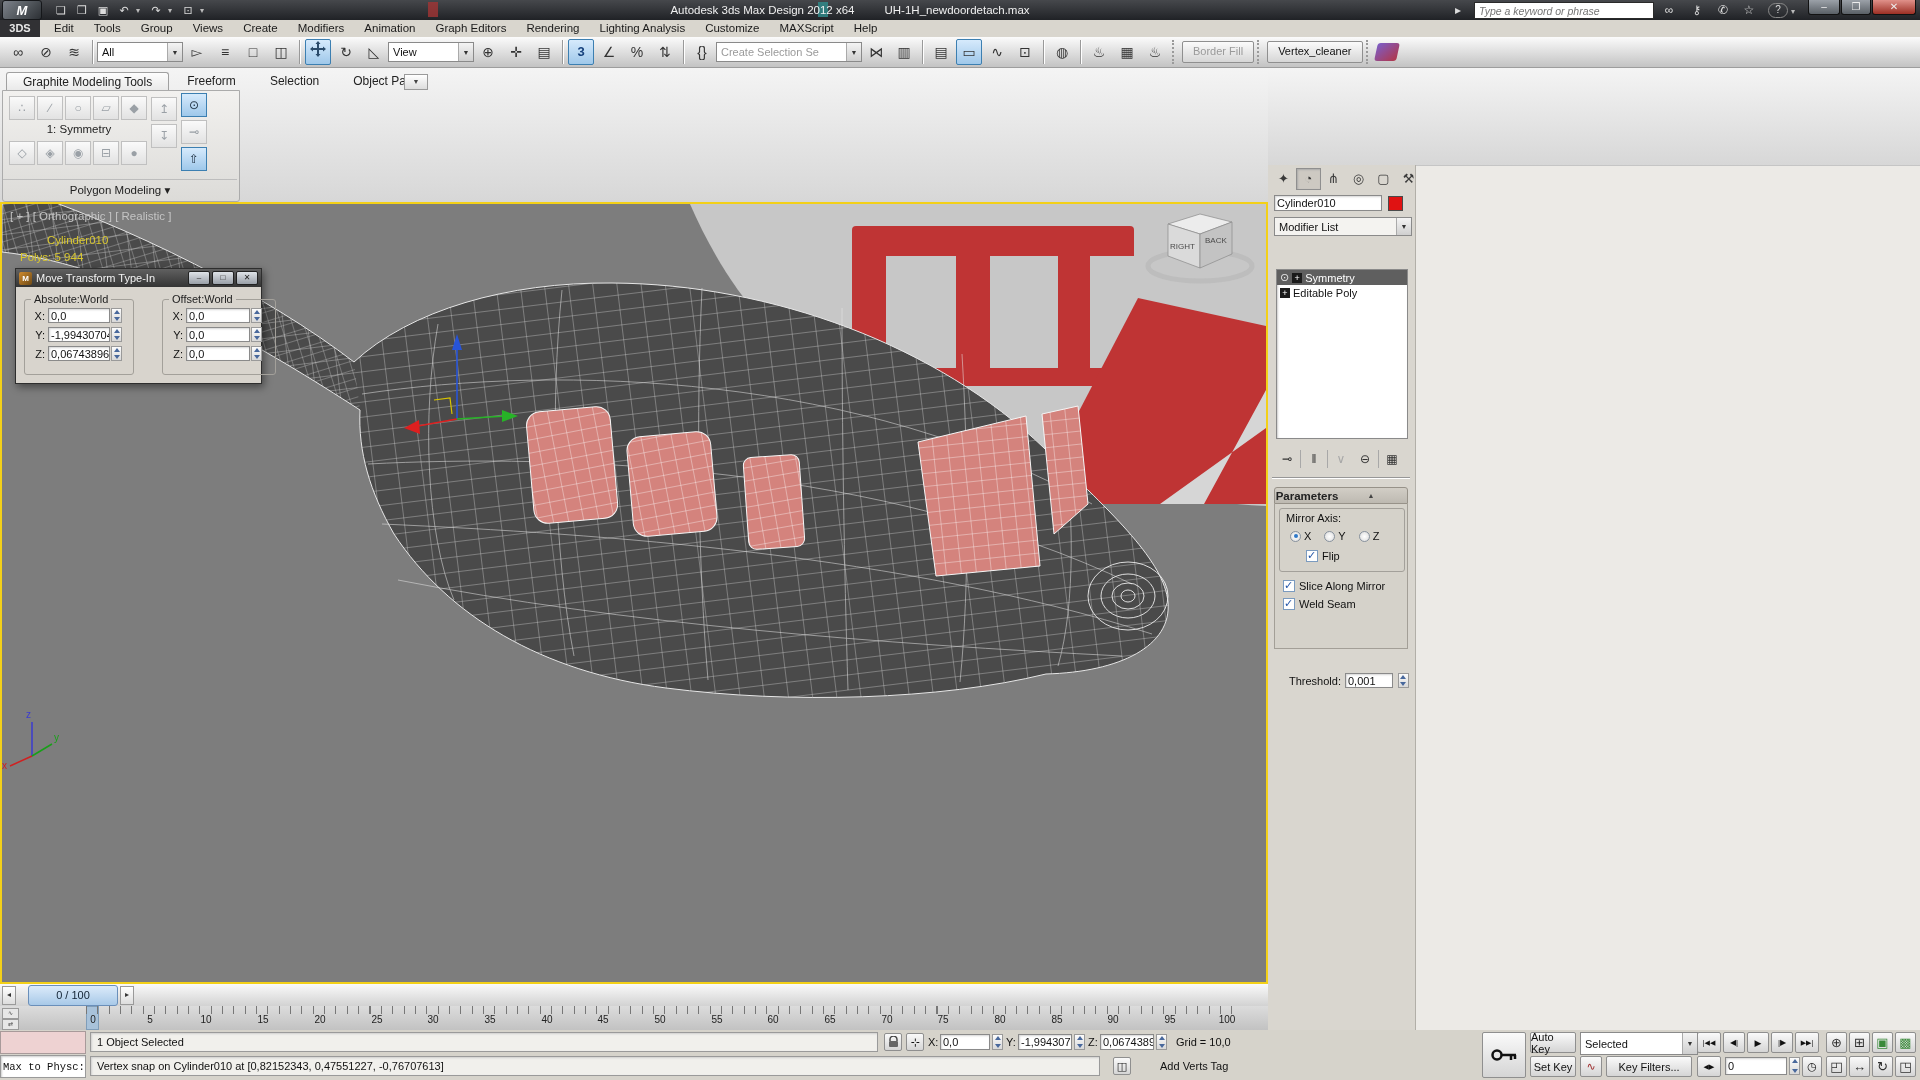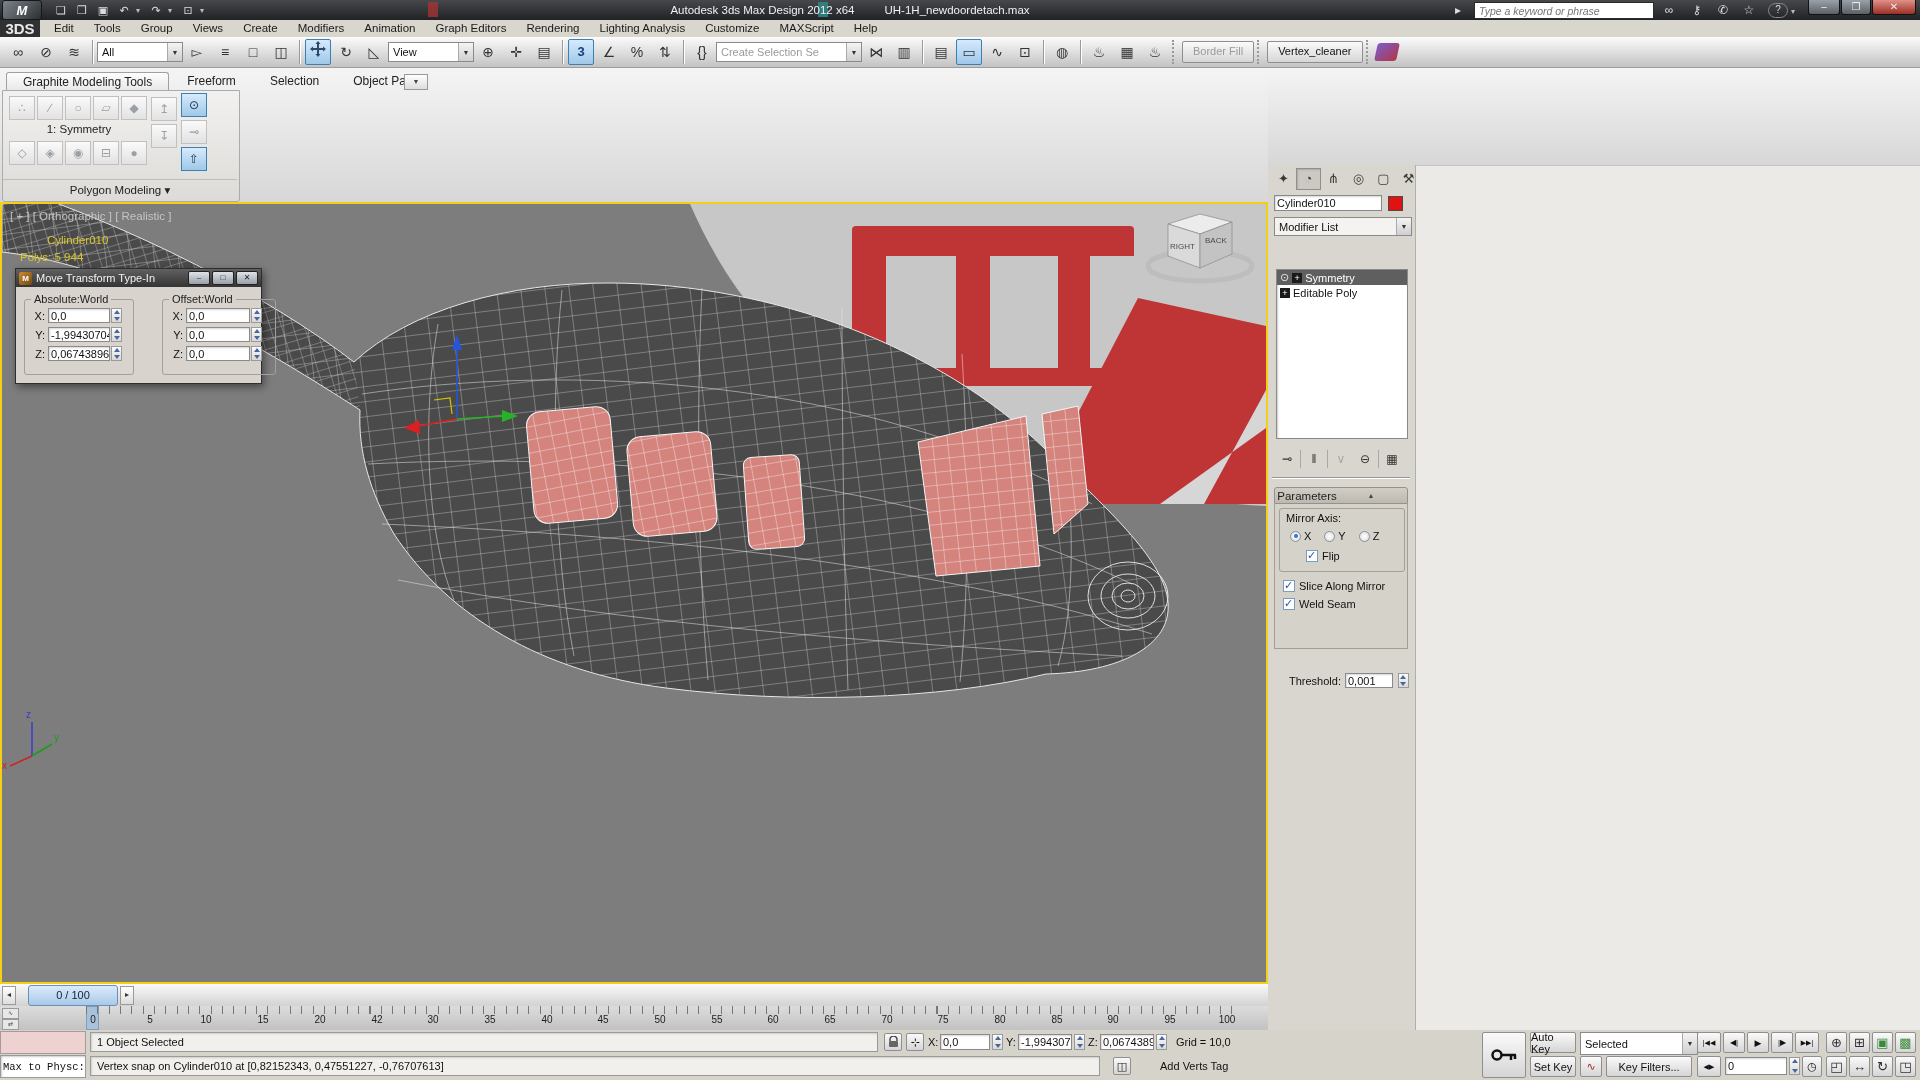--- a/index.html
+++ b/index.html
@@ -18,21 +18,21 @@
   .title-center{left:560px;top:0;width:580px;height:20px;display:flex;align-items:center;justify-content:center;gap:30px;white-space:nowrap;}
   .title-center span{font-size:11.5px;color:#f0f0f0;}
   .searchbox{left:1474px;top:2px;width:178px;height:15px;background:#fff;border:1px solid #2a2a2a;display:flex;align-items:center;}
   .searchbox input{border:0;outline:0;width:100%;font-size:10.5px;font-style:italic;color:#777;padding:0 4px;background:transparent;
                    font-family:"Liberation Sans",sans-serif;}
   .ticon{top:2px;width:22px;height:16px;color:#ddd;text-align:center;line-height:16px;font-size:12px;}
   .winbtn{top:0;height:15px;border:1px solid #111;border-top:0;box-sizing:border-box;color:#eee;text-align:center;line-height:13px;font-size:10px;
           background:linear-gradient(#9ba1a8,#5a6066);border-radius:0 0 3px 3px;}
   
   #menubar{left:0;top:20px;width:1920px;height:17px;background:#d9d6ce;border-bottom:1px solid #b9b6ae;}
-  .badge{left:0;top:0;width:40px;height:17px;background:#313134;color:#e8e8e8;font-size:15px;font-weight:bold;text-align:center;line-height:17px;}
+  .badge{left:0;top:0;width:40px;height:17px;background:#313134;color:#e8e8e8;font-size:11px;font-weight:bold;text-align:center;line-height:17px;}
   .menus{left:44px;top:0;height:17px;display:flex;}
   .menu-item{padding:0 10px;line-height:17px;font-size:11.5px;color:#1a1a1a;}
   
   #toolbar{left:0;top:37px;width:1920px;height:31px;background:linear-gradient(#fbfbfb,#c3c3c3);border-bottom:1px solid #9d9d9d;
            display:flex;align-items:center;padding-left:4px;box-sizing:border-box;}
   .tbi{width:24px;height:24px;margin:0 1px;text-align:center;line-height:24px;font-size:14px;color:#333;border:1px solid transparent;border-radius:2px;}
   .tbi.active{background:linear-gradient(#d6eafc,#9fc8ea);border:1px solid #3c7fb1;}
   .tsep{width:1px;height:24px;background:#999;margin:0 4px;box-shadow:1px 0 0 #fff;}
   .combo{height:18px;background:#fff;border:1px solid #8a8a8a;display:flex;align-items:center;font-size:11px;padding-left:4px;position:relative;}
   .combo .car{margin-left:auto;width:14px;height:100%;background:linear-gradient(#f4f4f4,#cfcfcf);border-left:1px solid #aaa;
@@ -81,21 +81,21 @@
   .stack{left:8px;top:104px;width:130px;height:168px;background:#fff;border:1px solid #8a8a8a;box-shadow:inset 1px 1px 2px #ccc;overflow:hidden;}
   .srow{height:15px;display:flex;align-items:center;gap:3px;padding-left:3px;font-size:11px;}
   .srow.sel{background:#5f5f5f;color:#fff;}
   .pbox{width:10px;height:10px;background:#1a1a1a;color:#fff;font-size:9px;line-height:10px;text-align:center;flex:none;}
   .sicons{left:8px;top:282px;width:130px;height:24px;display:flex;align-items:center;gap:2px;}
   .sic{width:22px;height:20px;text-align:center;line-height:20px;font-size:12px;color:#333;}
   .sic.dis{color:#a8a8a8;}
   .ssep{width:1px;height:18px;background:#a8a8a8;}
   .divider{left:4px;top:312px;width:138px;height:1px;background:#979797;box-shadow:0 1px 0 #fff;}
   .rollout-h{left:6px;top:322px;width:134px;height:17px;background:linear-gradient(#d2cec6,#bdb9b1);border:1px solid #979289;
-             border-radius:3px 3px 0 0;display:flex;align-items:center;box-sizing:border-box;}
+             border-radius:3px 3px 0 0;display:flex;align-items:center;box-sizing:border-box;font-weight:bold;}
   .rollout-h span{flex:1;text-align:center;font-size:11.5px;color:#222;}
   .rollout-b{left:6px;top:339px;width:134px;height:145px;background:#d5d2ca;border:1px solid #a39f97;border-top:0;box-sizing:border-box;}
   .cb{width:12px;height:12px;background:#fff;border:1px solid #7b9bbf;display:inline-block;position:relative;flex:none;box-sizing:border-box;}
   .cb.c::after{content:"✓";color:#2456a8;font-weight:bold;font-size:11px;position:absolute;left:0px;top:-2px;}
   .rd{width:11px;height:11px;border-radius:50%;background:radial-gradient(#fff,#dadada);border:1px solid #88929e;display:inline-block;position:relative;flex:none;box-sizing:border-box;}
   .rd.on::after{content:"";position:absolute;left:2.5px;top:2.5px;width:4px;height:4px;border-radius:50%;background:#2e78c8;}
   .prow{position:absolute;display:flex;align-items:center;gap:4px;font-size:11px;}
   
   #timeslider{left:0;top:984px;width:1268px;height:22px;background:linear-gradient(#fafafa,#d2d2d2);border-bottom:1px solid #a9a9a9;}
   .tsbtn{top:2px;width:12px;height:17px;border:1px solid #9a9a9a;background:linear-gradient(#fff,#ddd);text-align:center;line-height:16px;font-size:8px;color:#333;}
@@ -534,21 +534,21 @@
   <div id="ruler" class="a">
     <div class="a rulbtn" style="top:2px;">∿</div>
     <div class="a rulbtn" style="top:13px;">⇄</div>
     <div class="a rmark"></div>
     <div class="a rticks"></div>
     <span class="rnum" style="left:80px;">0</span>
     <span class="rnum" style="left:137px;">5</span>
     <span class="rnum" style="left:193px;">10</span>
     <span class="rnum" style="left:250px;">15</span>
     <span class="rnum" style="left:307px;">20</span>
-    <span class="rnum" style="left:364px;">42</span>
+    <span class="rnum" style="left:364px;">25</span>
     <span class="rnum" style="left:420px;">30</span>
     <span class="rnum" style="left:477px;">35</span>
     <span class="rnum" style="left:534px;">40</span>
     <span class="rnum" style="left:590px;">45</span>
     <span class="rnum" style="left:647px;">50</span>
     <span class="rnum" style="left:704px;">55</span>
     <span class="rnum" style="left:760px;">60</span>
     <span class="rnum" style="left:817px;">65</span>
     <span class="rnum" style="left:874px;">70</span>
     <span class="rnum" style="left:930px;">75</span>

